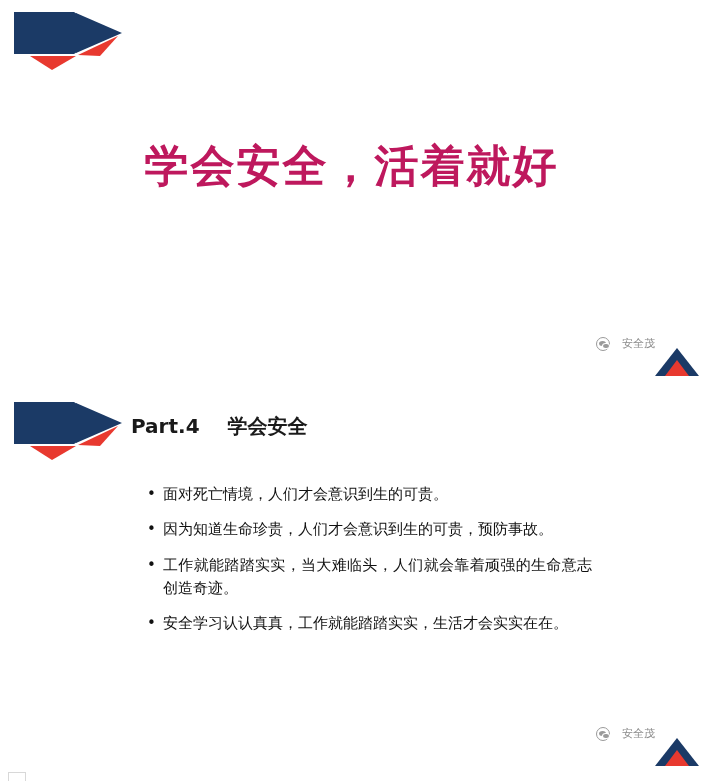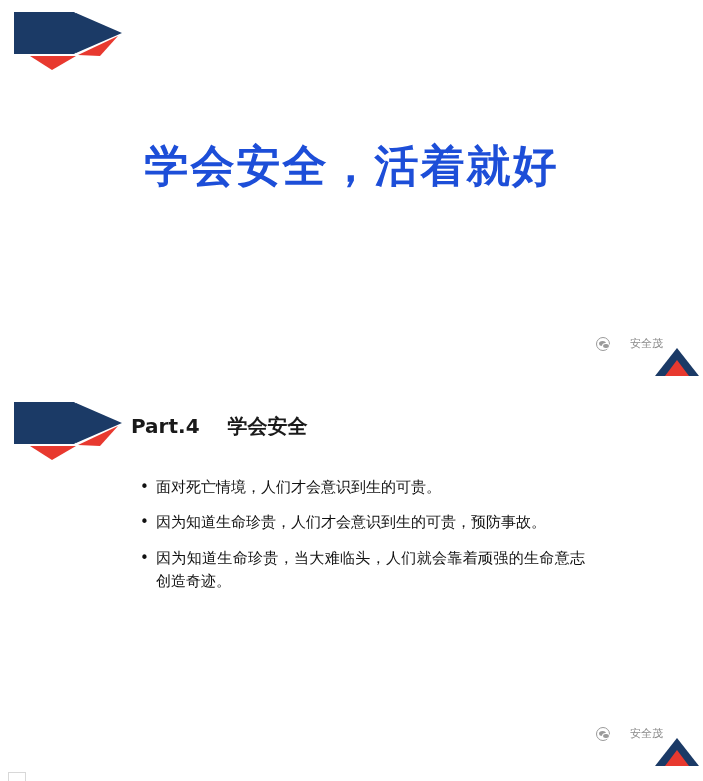--- a/index.html
+++ b/index.html
@@ -36,32 +36,32 @@
     height: 58px;
   }
   #main-title {
     position: absolute;
     left: 0;
     top: 140px;
     width: 703px;
     text-align: center;
     font-size: 44px;
     font-weight: bold;
-    color: #1d4ed8;
+    color: #be185d;
     letter-spacing: 2px;
     line-height: 1.2;
     font-family: "DejaVu Sans", "Liberation Sans", sans-serif;
   }
 
   
   .watermark {
     position: absolute;
     display: flex;
     align-items: center;
-    gap: 20px;
+    gap: 12px;
     color: #8a8a8a;
     font-size: 11px;
     font-family: "DejaVu Sans", "Liberation Sans", sans-serif;
   }
   .wechat-icon {
     width: 14px;
     height: 14px;
     border: 1px solid #9a9a9a;
     border-radius: 50%;
     position: relative;
@@ -128,21 +128,21 @@
     font-weight: bold;
     color: #1a1a1a;
     font-family: "DejaVu Sans", "Liberation Sans", sans-serif;
     white-space: pre;
   }
   #bullet-list {
     position: absolute;
     left: 131px;
     top: 76px;
     width: 445px;
-    margin: 9px;
+    margin: 16px;
     padding: 0;
     list-style: none;
   }
   #bullet-list li {
     position: relative;
     padding-left: 16px;
     margin-bottom: 12px;
     font-size: 15px;
     line-height: 1.55;
     color: #111111;
@@ -200,21 +200,22 @@
     <polygon points="62,1 108,21 62,41" fill="#1b3a66"></polygon>
     <polygon points="16,44 62,44 38,58" fill="#e8392f"></polygon>
     <polygon points="64,43 104,24 86,44" fill="#e8392f"></polygon>
   </svg>
 
   <div id="section-heading">Part.4    学会安全</div>
 
   <ul id="bullet-list">
     <li>面对死亡情境，人们才会意识到生的可贵。</li>
     <li>因为知道生命珍贵，人们才会意识到生的可贵，预防事故。</li>
-    <li>因为知道生命珍贵，当大难临头，人们就会靠着顽强的生命意志创造奇迹。</li>
+    <li>工作就能踏踏实实，当大难临头，人们就会靠着顽强的生命意志创造奇迹。</li>
+    <li>安全学习认认真真，工作就能踏踏实实，生活才会实实在在。</li>
   </ul>
 </div>
 
 <div id="watermark-bottom" class="watermark">
   <span class="wechat-icon"></span>
   <span>安全茂</span>
 </div>
 
 <svg id="logo-corner-bottom" class="arrow-mark" viewBox="0 0 44 28" xmlns="http://www.w3.org/2000/svg">
   <polygon points="0,28 22,0 44,28" fill="#1b3a66"></polygon>

